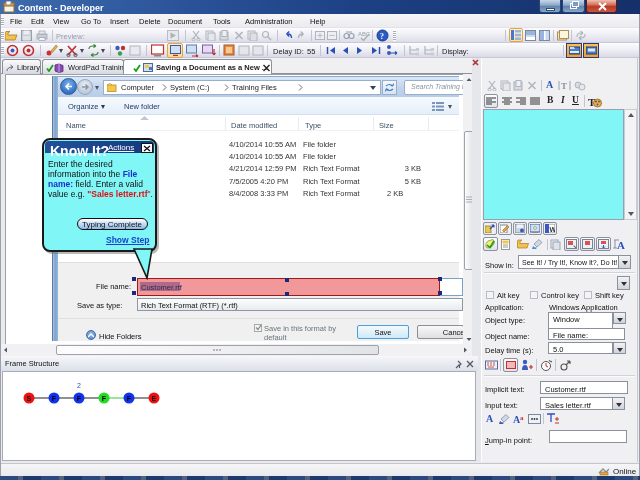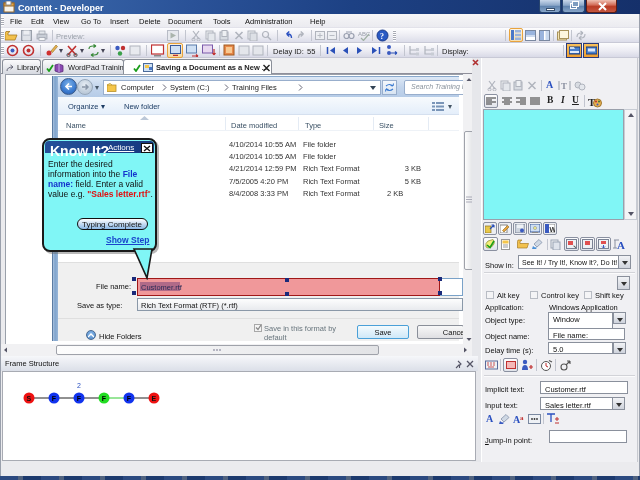--- a/index.html
+++ b/index.html
@@ -812,14 +812,21 @@
         <circle cx="101" cy="26" r="5.5" fill="#22dd22"></circle>
           <text x="98.8" y="28.5" font-size="7" font-weight="bold" fill="#000" font-family="Liberation Sans">F</text>
         <circle cx="126" cy="26" r="5.5" fill="#1133ee"></circle>
           <text x="123.8" y="28.5" font-size="7" font-weight="bold" fill="#000" font-family="Liberation Sans">F</text>
         <circle cx="151" cy="26" r="5.5" fill="#ee1111"></circle>
           <text x="148.5" y="28.5" font-size="7" font-weight="bold" fill="#111" font-family="Liberation Sans">E</text>
       </svg>
     </div>
   </div>
 
+  <div id="status" class="abs">
+    <svg class="abs" style="left:598px;top:3px" width="12" height="9">
+        <path d="M1 6 L5 2 L8 5 L11 2" stroke="#8a909c" stroke-width="1.3" fill="none"></path>
+        <rect x="2" y="5" width="8" height="3" fill="#e8a33d" stroke="#8a6a20" stroke-width="0.5"></rect>
+      </svg>
+    <span class="t8" style="left:613px;top:3px">Online</span>
+  </div>
   <div id="bottomstrip" class="abs"></div>
 </div>
 
 </body></html>

